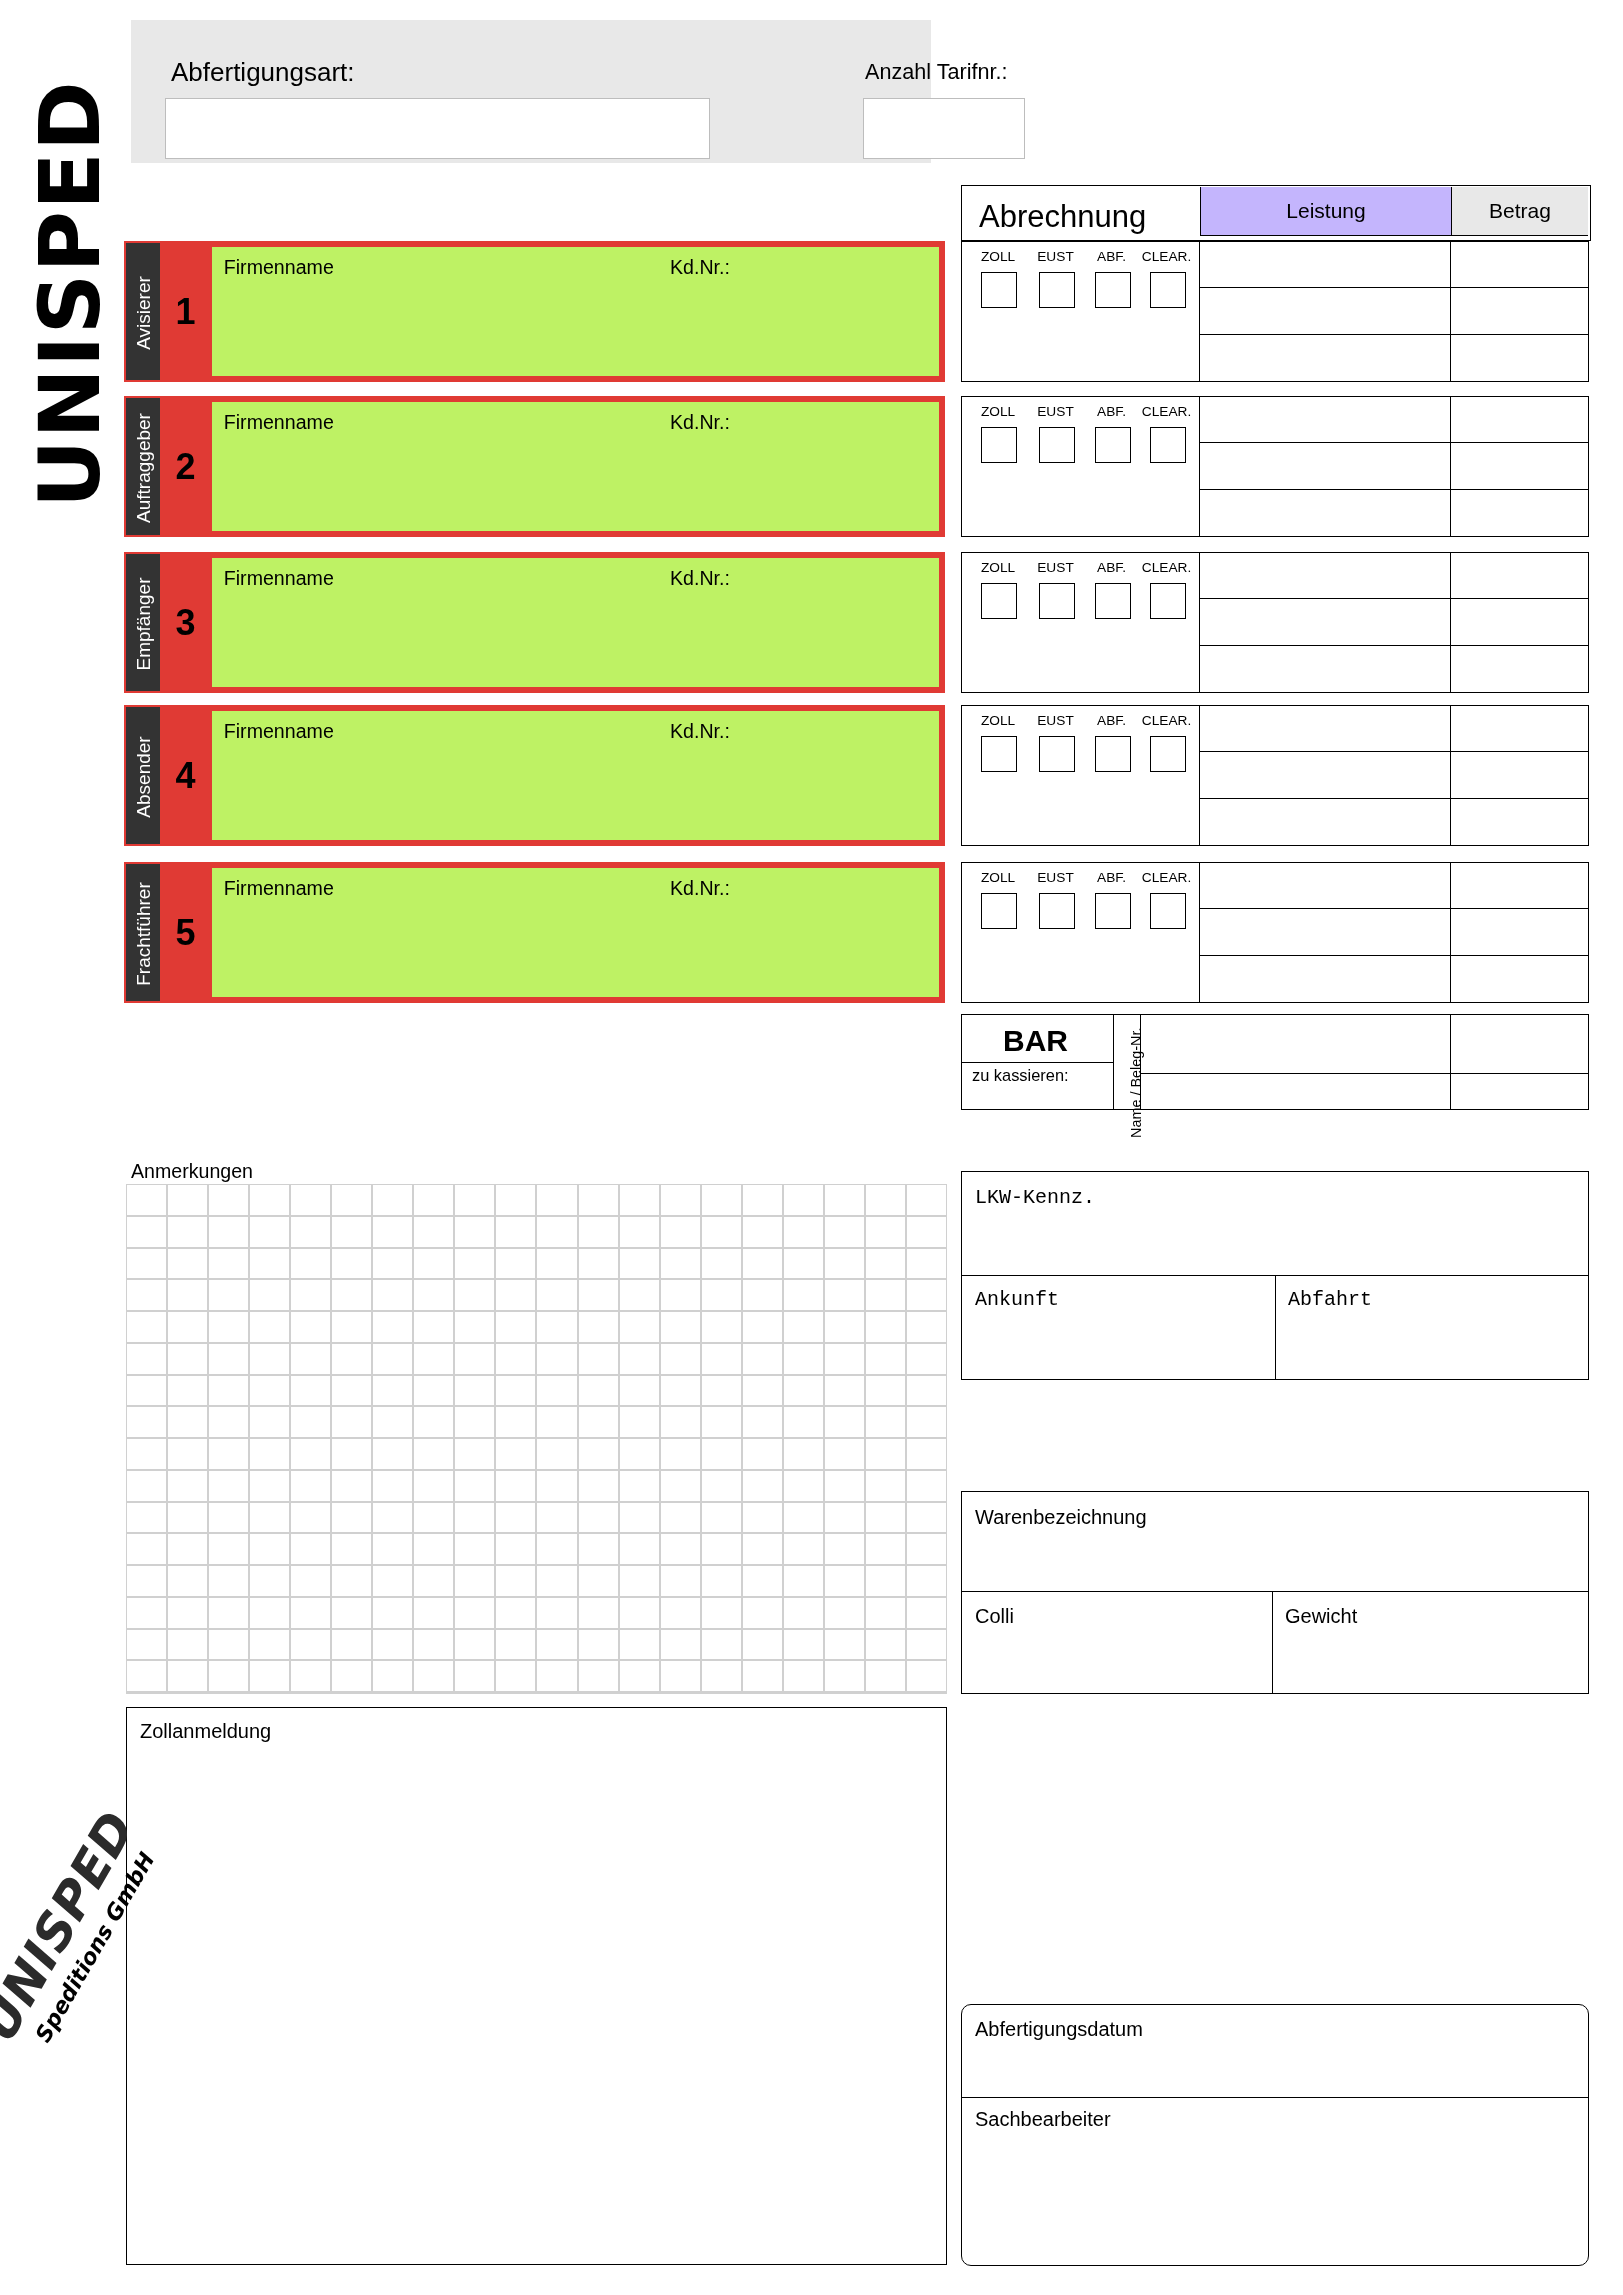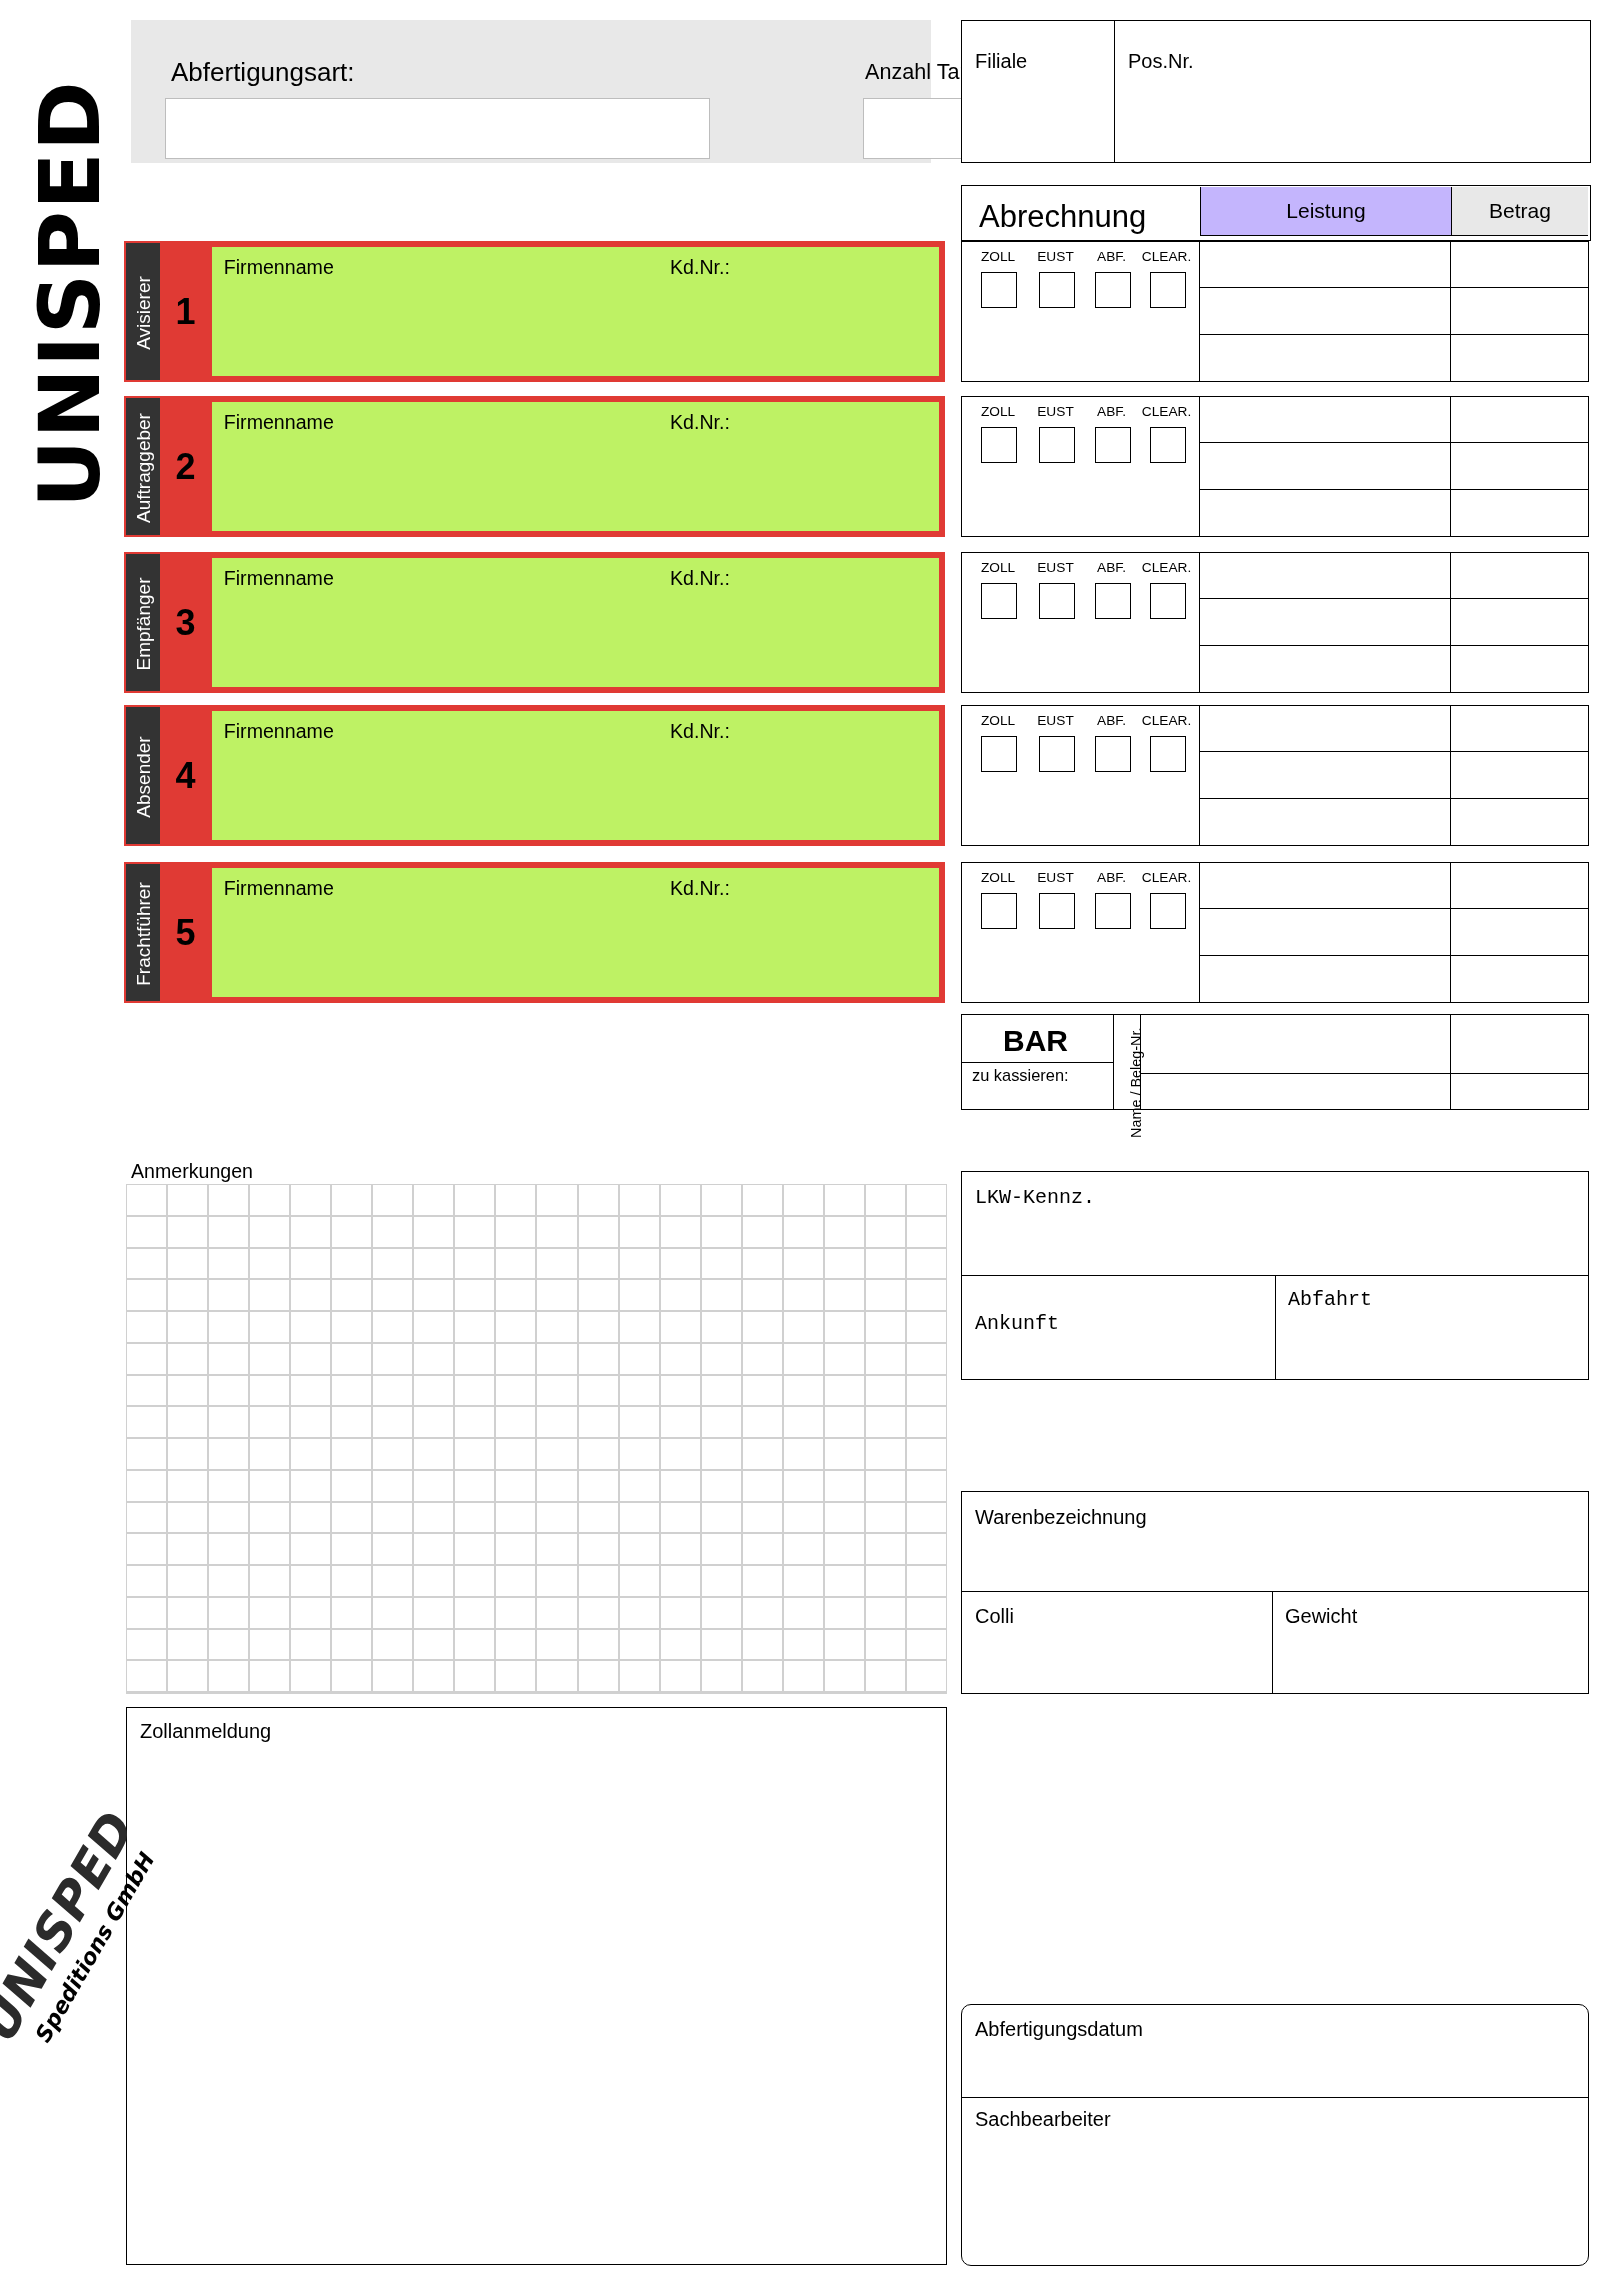--- a/index.html
+++ b/index.html
@@ -474,25 +474,20 @@
     <div class="txt">UNISPED</div>
   </div>
 
   <div class="hdr-left">
     <div class="lbl-art">Abfertigungsart:</div>
     <div class="lbl-anz">Anzahl Tarifnr.:</div>
     <div class="box-art"></div>
     <div class="box-anz"></div>
   </div>
 
-  <div class="hdr-right">
-    <div class="divider"></div>
-    <div class="lbl-filiale">Filiale</div>
-    <div class="lbl-pos">Pos.Nr.</div>
-  </div>
 
   <div class="abr-hdr">
     <div class="title">Abrechnung</div>
     <div class="col-leistung">Leistung</div>
     <div class="col-betrag">Betrag</div>
   </div>
 
   <div class="party" style="top:241px;">
     <div class="tabcol">
       <div class="vtxt">Avisierer</div>
@@ -990,21 +985,21 @@
       <div></div>
       <div></div>
       <div></div>
       <div></div>
   </div>
 
   <div class="infobox" style="top:1171px; height:209px;font-family:Liberation Mono, monospace;">
     <div class="lbl" style="left:13px; top:14.4px;">LKW-Kennz.</div>
     <div class="hsep" style="top:103px;"></div>
     <div class="vsep" style="left:313px; top:103px; bottom:0;"></div>
-    <div class="lbl" style="left:13px; top:116px;margin-top:24px;">Ankunft</div>
+    <div class="lbl" style="left:13px; top:116px;">Ankunft</div>
     <div class="lbl" style="left:326px; top:116px;">Abfahrt</div>
   </div>
 
   <div class="infobox" style="top:1491px; height:203px;">
     <div class="lbl" style="left:13px; top:14.4px;">Warenbezeichnung</div>
     <div class="hsep" style="top:99px;"></div>
     <div class="vsep" style="left:310px; top:99px; bottom:0;"></div>
     <div class="lbl" style="left:13px; top:113px;">Colli</div>
     <div class="lbl" style="left:323px; top:113px;">Gewicht</div>
   </div>

